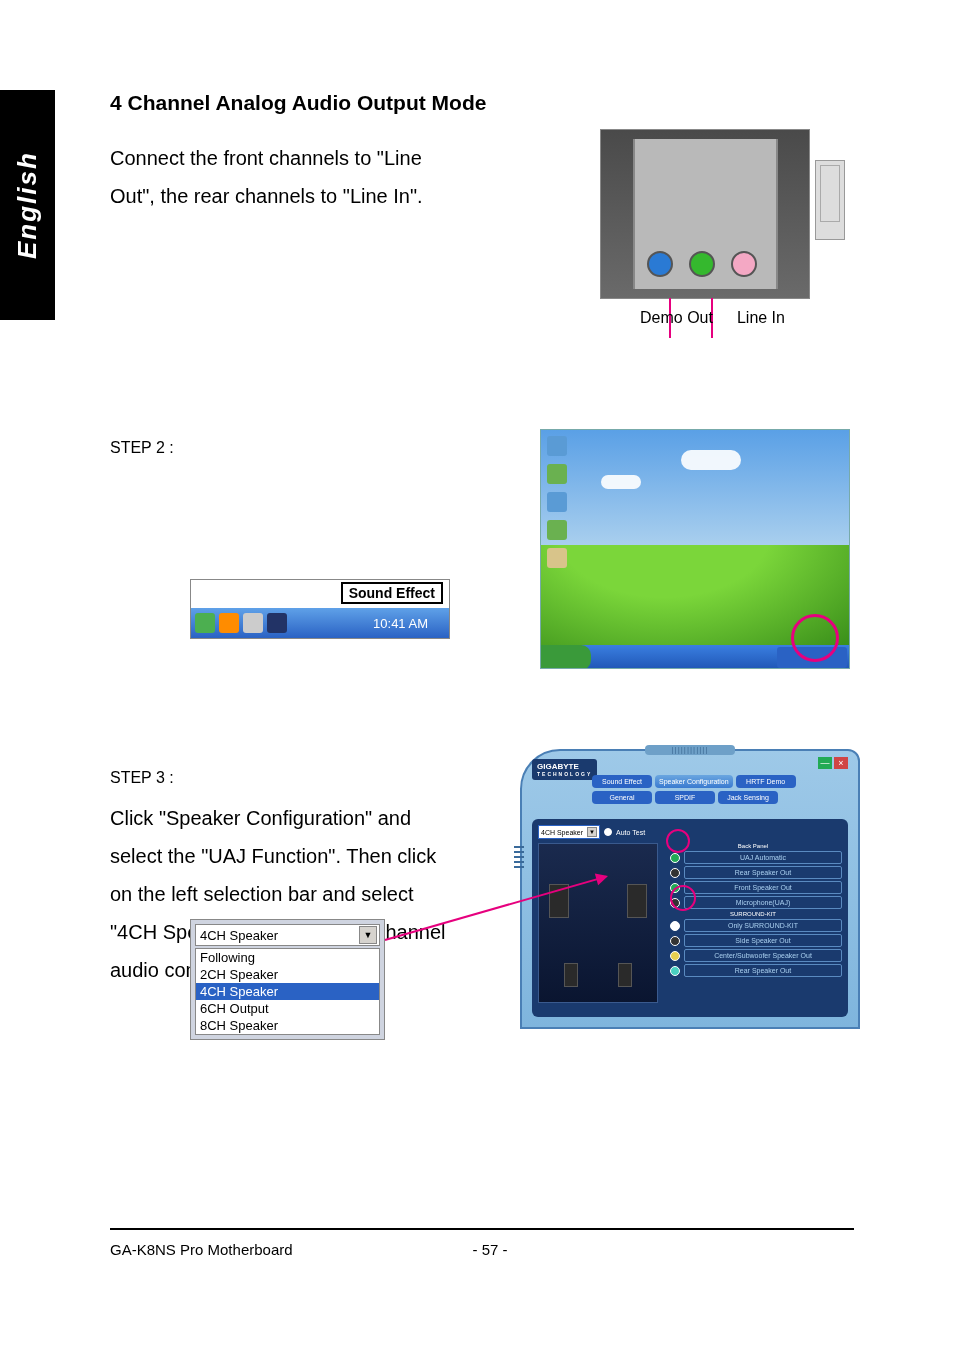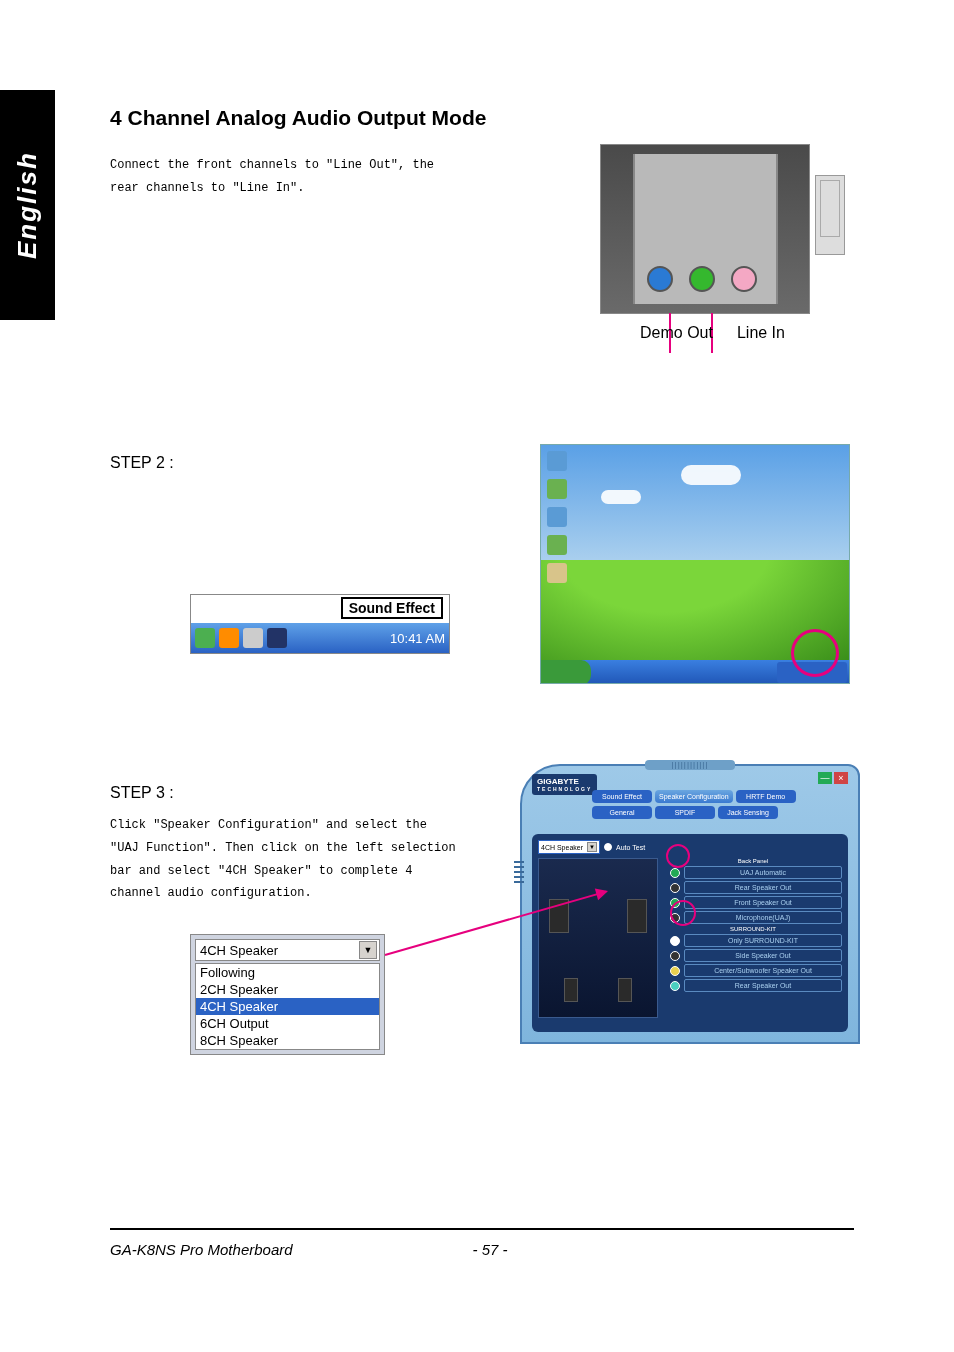--- a/index.html
+++ b/index.html
@@ -22,25 +22,25 @@
     font-size: 26px;
     font-weight: bold;
     font-style: italic;
     writing-mode: vertical-rl;
     transform: rotate(180deg);
     display: flex;
     align-items: center;
     justify-content: center;
     letter-spacing: 2px;
   }
-  .content { position: absolute; left: 110px; top: 106px; width: 740px; }
+  .content { position: absolute; left: 110px; top: 91px; width: 740px; }
   .title { font-size: 21px; font-weight: bold; margin-bottom: 24px; }
   .section { position: relative; margin-bottom: 50px; min-height: 190px; }
   .step-label { font-size: 16px; margin-bottom: 12px; }
-  .step-body { font-size: 12px; line-height: 1.9; width: 350px; font-family: Liberation Mono, monospace; }
+  .step-body { font-size: 20px; line-height: 1.9; width: 350px; }
   .inline-icon {
     display: inline-block; width: 20px; height: 16px;
     background: #ff8c00; border: 1px solid #d06a00; border-radius: 2px;
     vertical-align: middle; position: relative;
   }
   .inline-icon::after {
     content: ""; position: absolute; left: 4px; top: 2px; width: 10px; height: 10px;
     border: 1px solid #003; border-radius: 50%;
   }
   
@@ -89,21 +89,21 @@
   }
   .tray {
     position: absolute; left: 0; right: 0; bottom: 0; height: 30px;
     background: linear-gradient(#5fa1e8,#2a62c4);
     display: flex; align-items: center; padding-left: 4px; gap: 4px;
   }
   .tray-icon { width: 20px; height: 20px; background: #ff8c00; border-radius: 3px; }
   .tray-icon.b { background: #4caf50; }
   .tray-icon.c { background: #ccc; }
   .tray-icon.d { background: #236; }
-  .tray-time { margin-left: auto; color: #fff; font-size: 13px; padding-right: 4px; }
+  .tray-time { margin-left: auto; color: #fff; font-size: 13px; padding-right: 21px; }
   .desktop-fig {
     position: absolute; right: 0; top: -10px; width: 310px; height: 240px;
     border: 1px solid #7aa; overflow: hidden;
   }
   .sky { height: 115px; background: linear-gradient(#5aa0e6,#a9cfee); position: relative; }
   .cloud { position: absolute; width: 60px; height: 20px; background: #fff; border-radius: 20px; opacity: .9; }
   .cloud.c1 { left: 140px; top: 20px; }
   .cloud.c2 { left: 60px; top: 45px; width: 40px; height: 14px; }
   .hill { height: 100px; background: radial-gradient(ellipse at 40% -10%, #7bd63a 40%, #3a8f1a 100%); }
   .xp-taskbar { height: 25px; background: linear-gradient(#3a7fe0,#1f55b5); position: relative; }
@@ -200,21 +200,21 @@
     border-radius: 50%; left: 148px; top: 134px;
   }
   .cfg-front-circle {
     position: absolute; width: 24px; height: 24px; border: 2px solid #e6007e;
     border-radius: 50%; left: 144px; top: 78px;
   }
   .notches { position: absolute; left: -8px; top: 95px; display: flex; flex-direction: column; gap: 3px; }
   .notch { width: 10px; height: 2px; background: #3a6a9a; }
   
   .footer-line { position: absolute; left: 110px; right: 100px; bottom: 122px; height: 2px; background: #000; }
-  .footer { position: absolute; left: 110px; right: 84px; bottom: 94px; display: flex; font-size: 15px; font-style: italic; }
+  .footer { position: absolute; left: 110px; right: 84px; bottom: 94px; display: flex; font-size: 15px; }
   .footer-left { }
   .footer-center { position: absolute; left: 50%; transform: translateX(-50%); }
 </style>
 </head>
 <body>
 
 <div class="sidebar-tab">English</div>
 
 <div class="content">
   <div class="title">4 Channel Analog Audio Output Mode</div>

